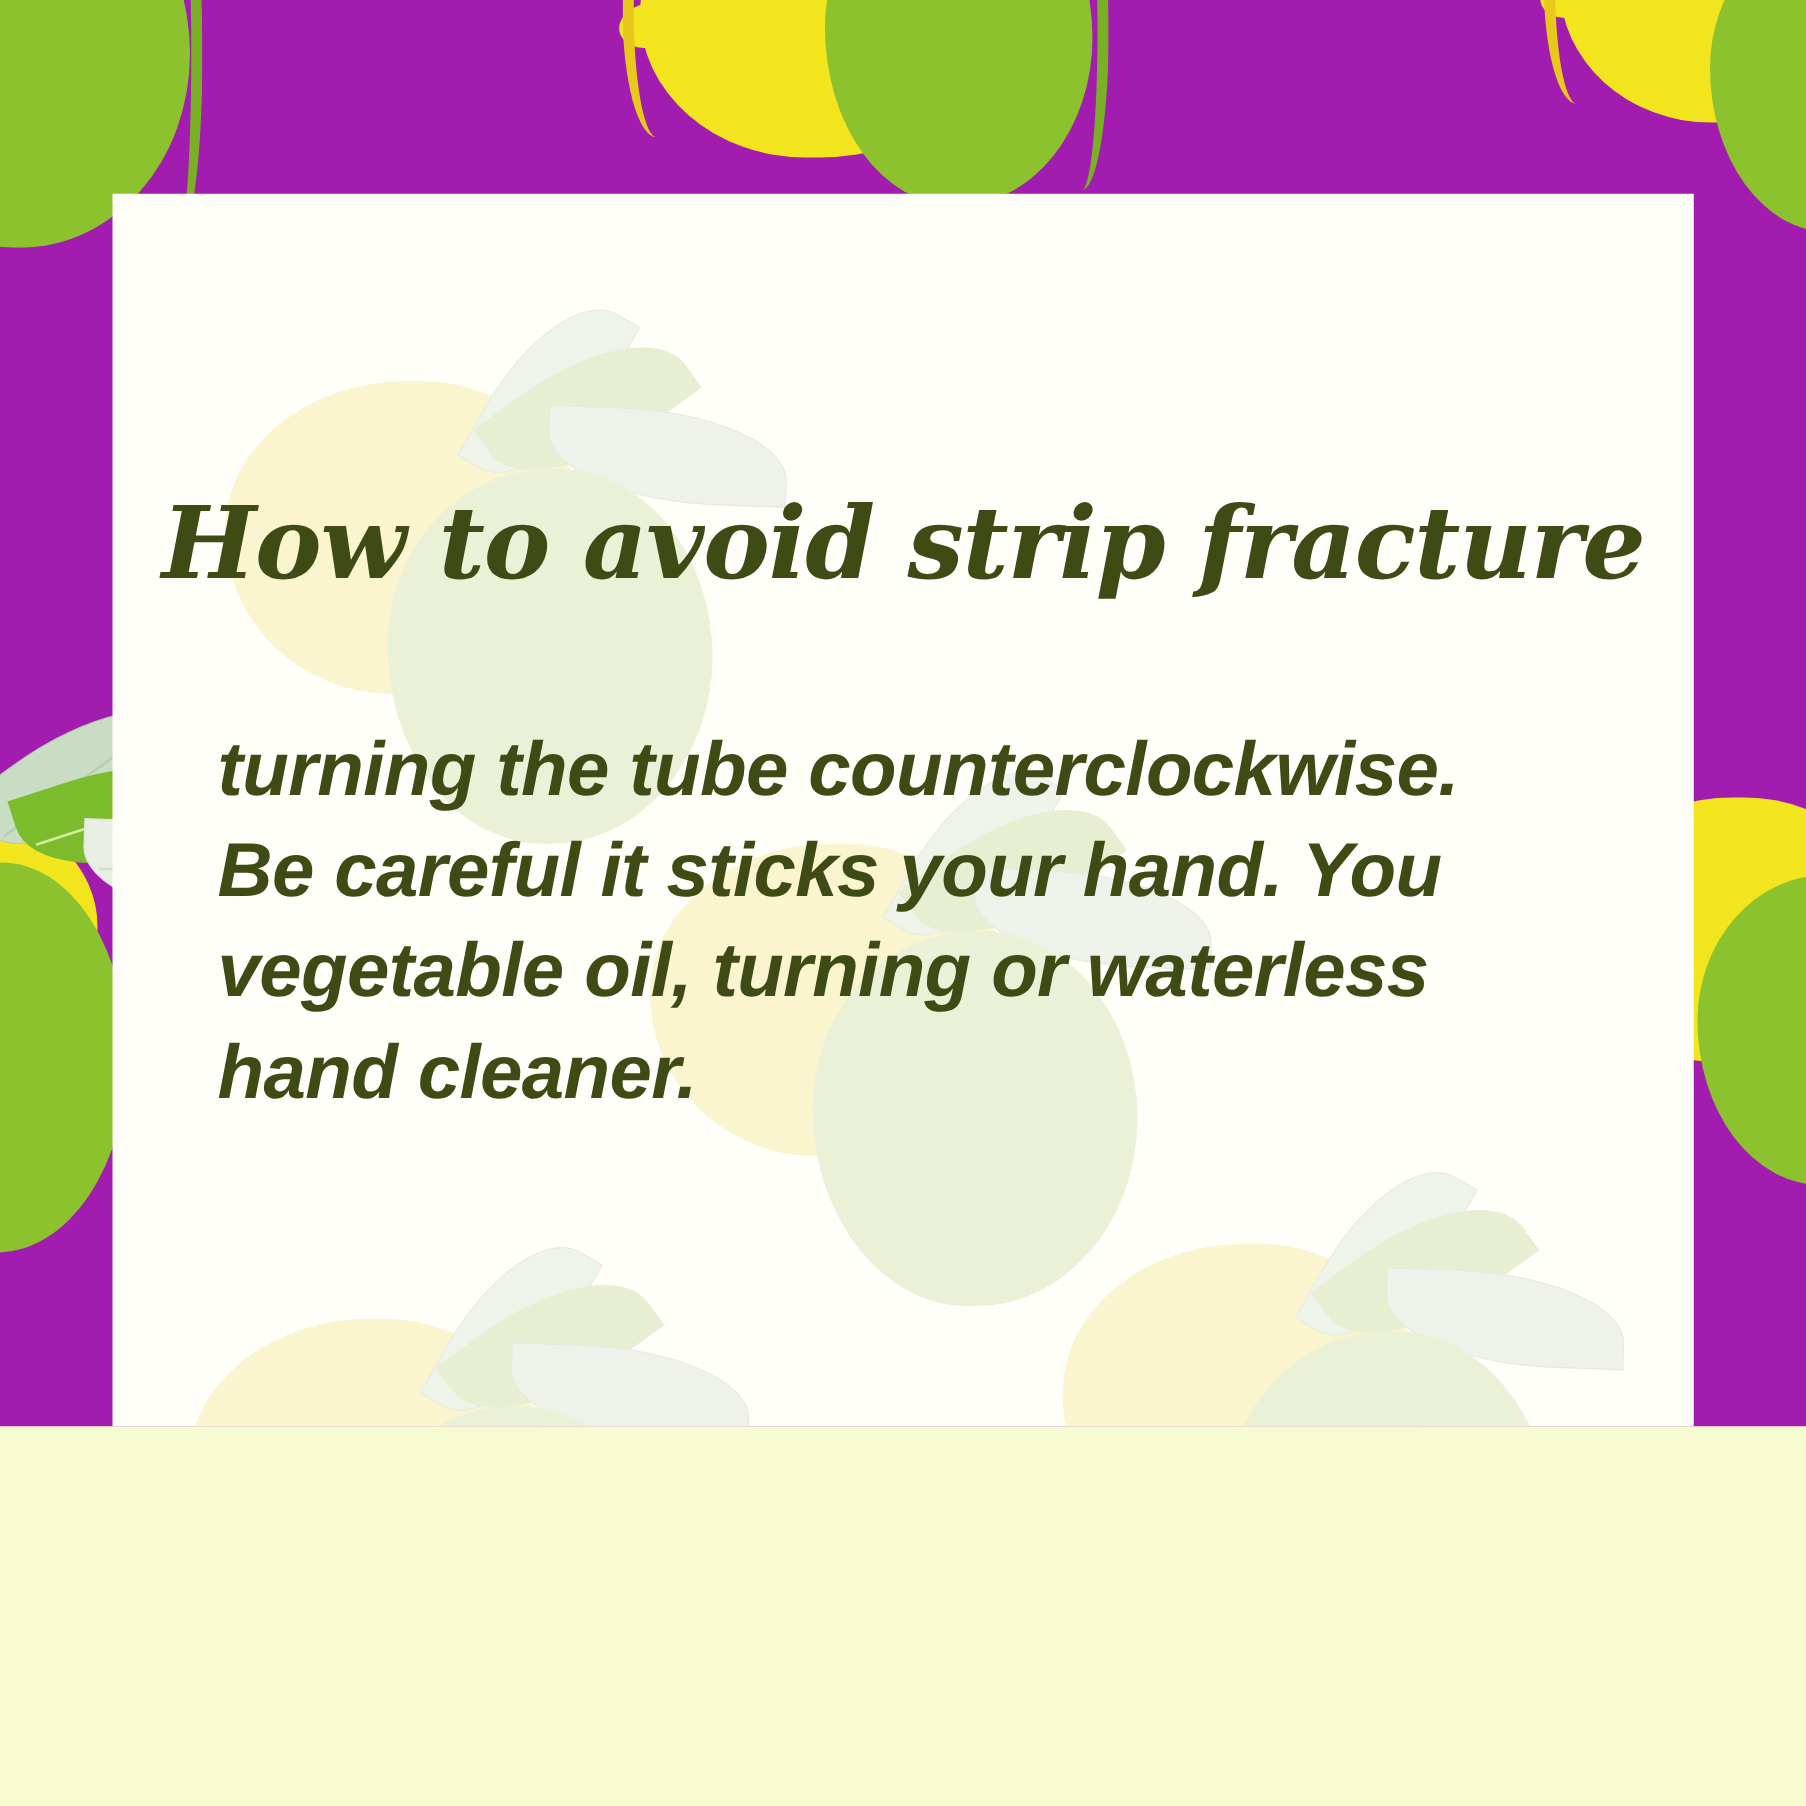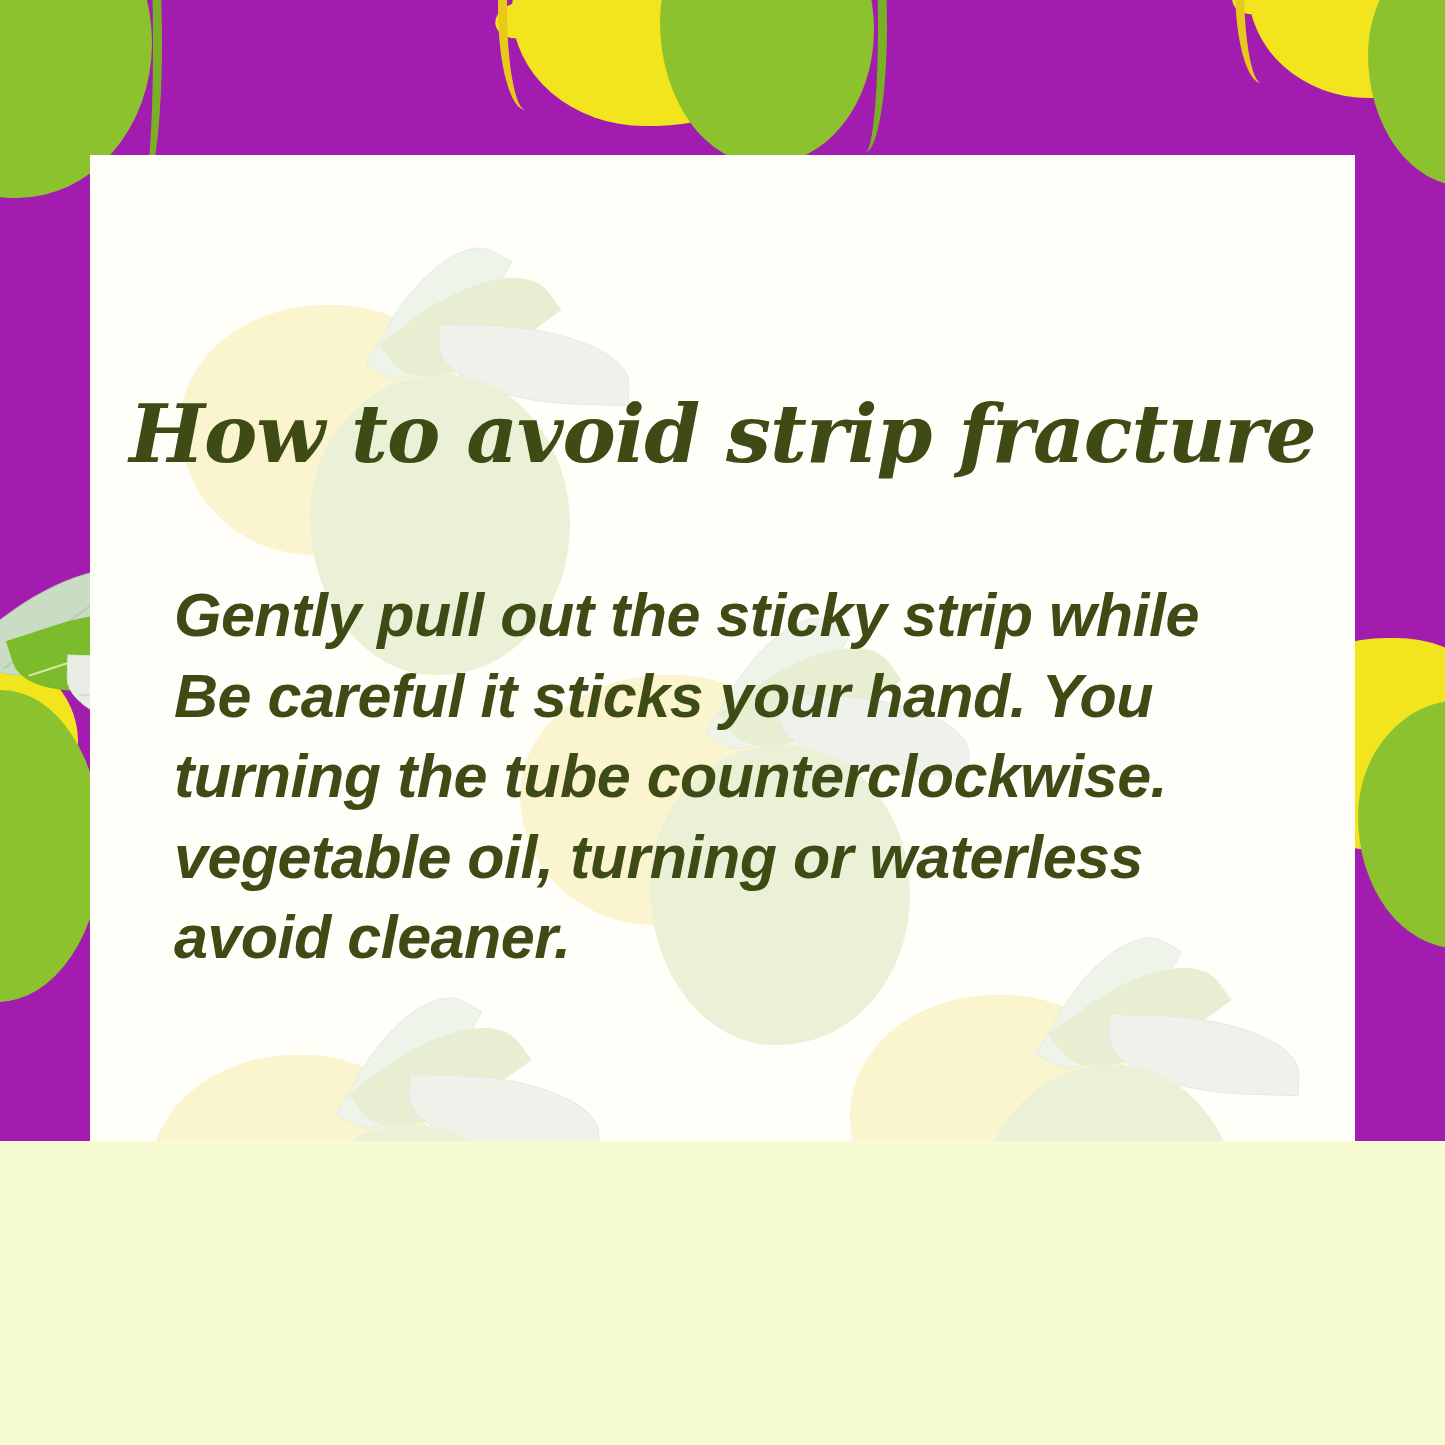--- a/index.html
+++ b/index.html
@@ -202,22 +202,21 @@
       <div class="leaf" style="position:absolute;left:178px;top:10px;width:160px;height:74px;background:#eff4ea;transform:rotate(-60deg);border:1px solid #e6ece0;"></div>
       <div class="leaf" style="position:absolute;left:206px;top:22px;width:168px;height:80px;background:#e7eed2;transform:rotate(-36deg);"></div>
       <div class="leaf" style="position:absolute;left:258px;top:62px;width:190px;height:74px;background:#eef2eb;transform:rotate(2deg);border:1px solid #e5eae1;"></div>
       <div class="lime" style="position:absolute;left:130px;top:110px;width:260px;height:300px;background:#eaf1d6;"></div>
     </div>
 
     <div id="card-inner">
       <h1 id="title">How to avoid strip fracture</h1>
 
       <div id="body-text">
-        <div>Gently pull out the sticky strip while</div>
+        <div>turning the tube counterclockwise.</div>
         <div>Be careful it sticks your hand. You</div>
-        <div>turning the tube counterclockwise.</div>
         <div>vegetable oil, turning or waterless</div>
-        <div>avoid cleaner.</div>
+        <div>hand cleaner.</div>
       </div>
     </div>
 
   </div>
 </div>
 
 </body></html>

